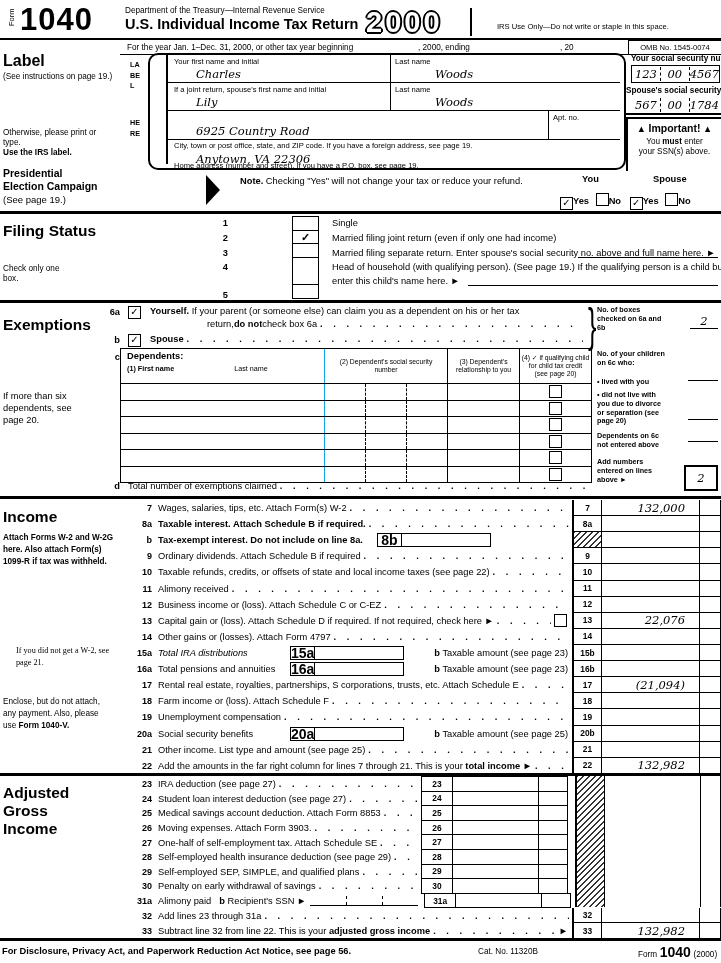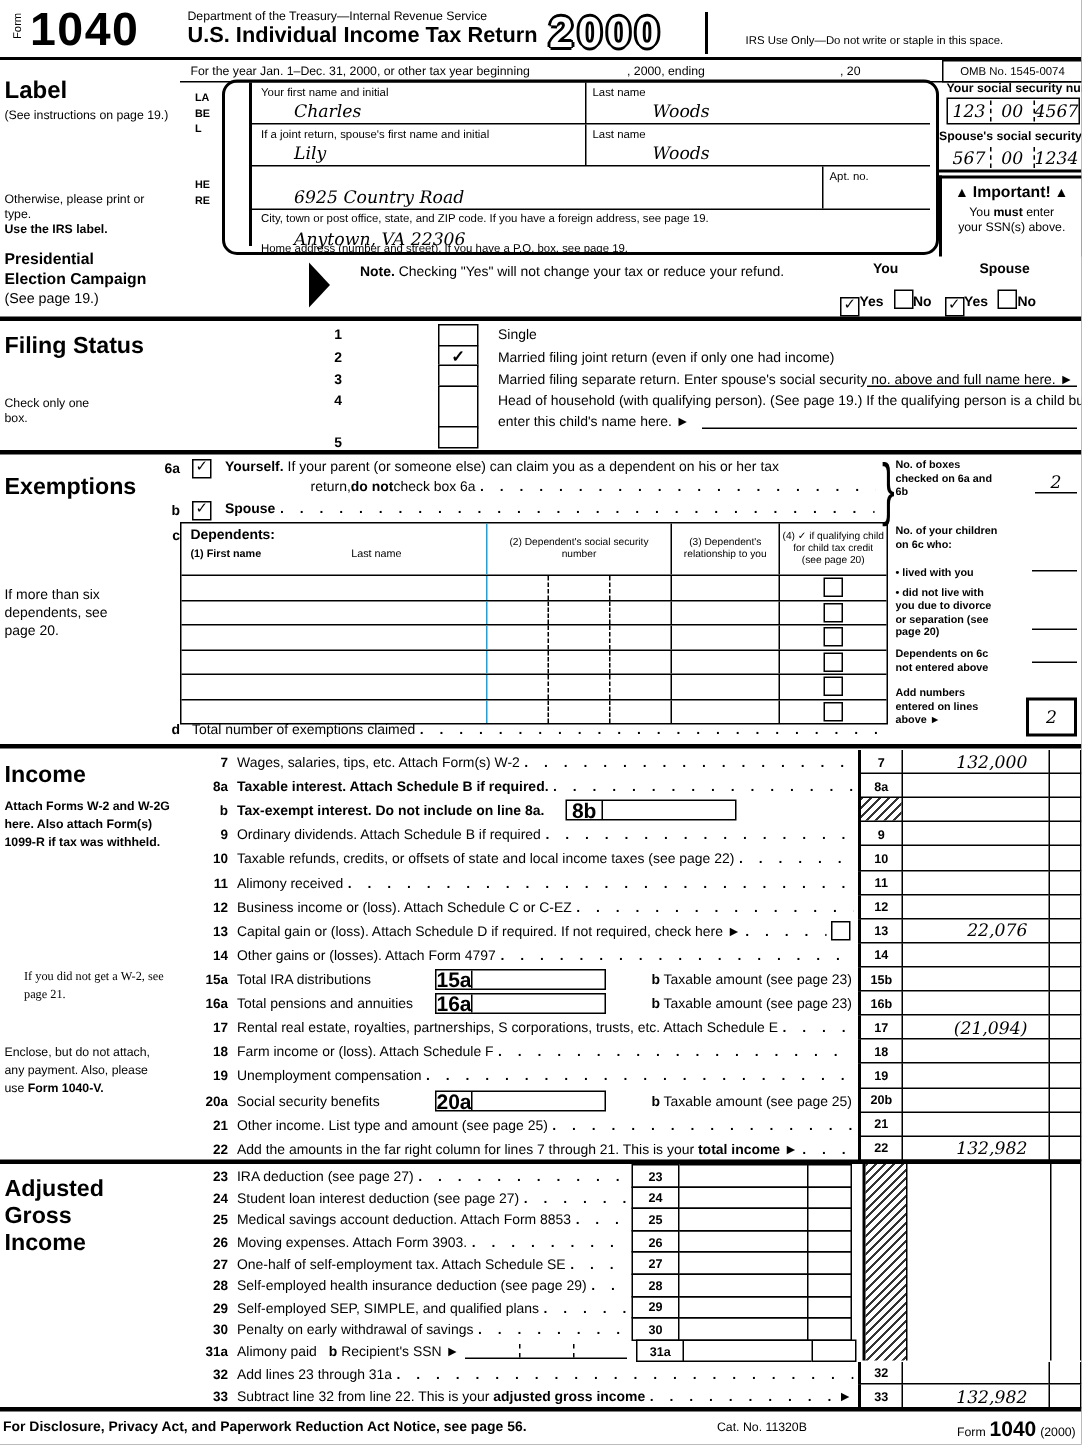--- a/index.html
+++ b/index.html
@@ -121,21 +121,21 @@
       <span class="ssncell hand">123</span>
       <span class="ssncell hand">00</span>
       <span class="ssncell hand">4567</span>
     </div>
   </div>
   <div class="t b f8" style="left:626px;top:86px;">Spouse's social security number</div>
   <div class="t" style="left:631px;top:96px;width:89px;">
     <div class="ssnbox" style="border-color:transparent;">
       <span class="ssncell hand">567</span>
       <span class="ssncell hand">00</span>
-      <span class="ssncell hand">1234</span>
+      <span class="ssncell hand">1784</span>
     </div>
   </div>
   <div class="hrule" style="left:626px;top:113px;height:2px;width:95px;"></div>
 
   <div class="t" style="left:626px;top:117px;width:93px;height:52px;border:2px solid #000;border-bottom:none;">
     <div style="text-align:center;margin-top:3px;">
       <span>▲</span>
       <span class="b f10">Important!</span>
       <span>▲</span>
     </div>
@@ -401,21 +401,21 @@
     <div class="irow">
         <span class="lnum">14</span>
         <span class="ltxt">Other gains or (losses). Attach Form 4797</span>
         <span class="dots"></span>
         <span class="cnum">14</span>
         <span class="camt hand"></span>
         <span class="ccts"></span>
       </div>
     <div class="irow">
         <span class="lnum">15a</span>
-        <span class="ltxt" style="width:132px;">Total IRA distributions</span>
+        <span class="ltxt" style="width:132px;font-style:italic;">Total IRA distributions</span>
         <span class="iwrap">
           <span class="inb">15a</span>
           <span class="inf"></span>
         </span>
         <span class="dots" style="visibility:hidden;"></span>
         <span class="ltxt" style="margin-right:4px;"><span class="b">b</span><span> Taxable amount (see page 23)</span></span>
         <span class="cnum">15b</span>
         <span class="camt hand"></span>
         <span class="ccts"></span>
       </div>

